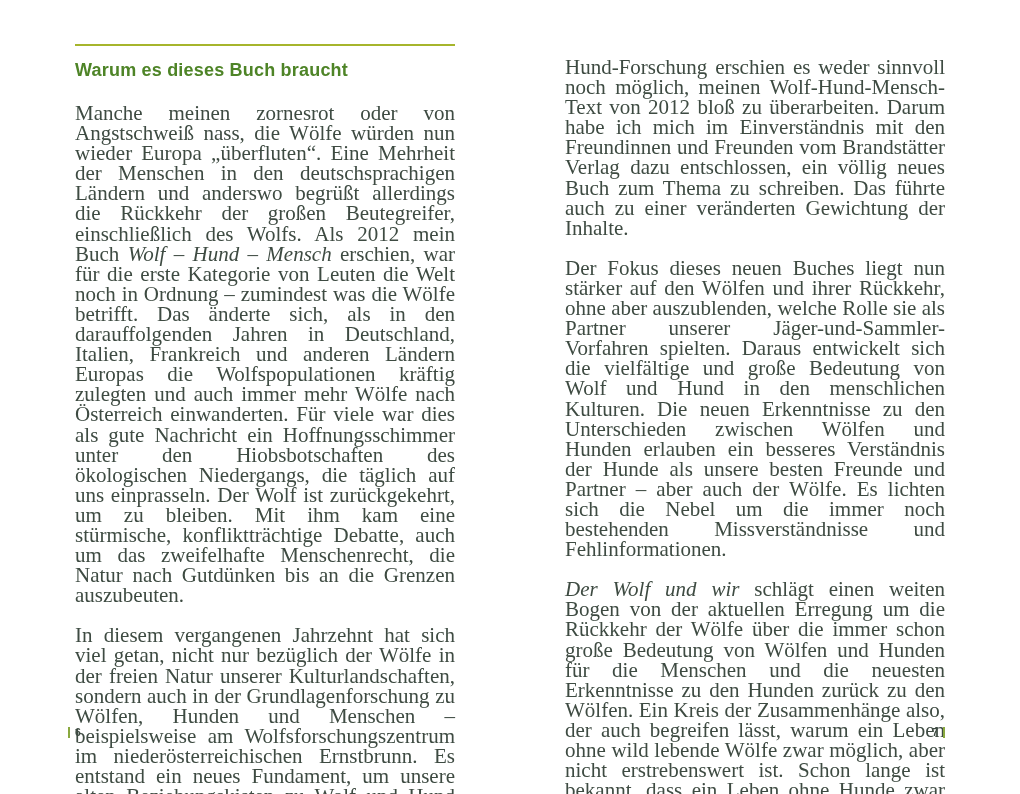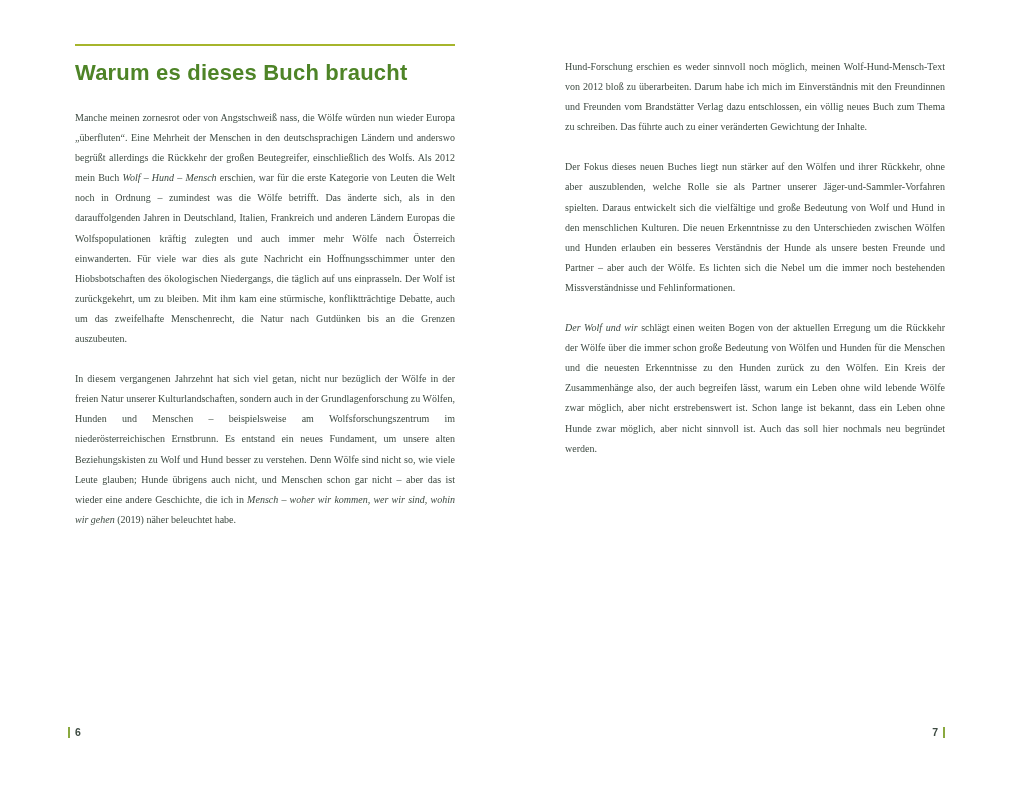--- a/index.html
+++ b/index.html
@@ -15,29 +15,29 @@
   .col-left  { left: 75px;  top: 44px; }
   .col-right { left: 565px; top: 57px; }
 
   .rule {
     height: 2px;
     background: #a6b52c;
     margin-bottom: 14px;
   }
   .heading {
     font-family: "Liberation Sans", sans-serif;
-    font-size: 22px;
+    font-size: 18px;
     font-weight: bold;
     color: #4e8427;
     margin: 0 0 22px 0;
     letter-spacing: 0.2px;
   }
   .body-par {
     margin: 0 0 20px 0;
-    font-size: 10px;
+    font-size: 21px;
     line-height: 20.1px;
     text-align: justify;
     color: #3e4b42;
     hyphens: auto;
     -webkit-hyphens: auto;
   }
   .body-par .it { font-style: italic; }
 
   .footer {
     position: absolute;

